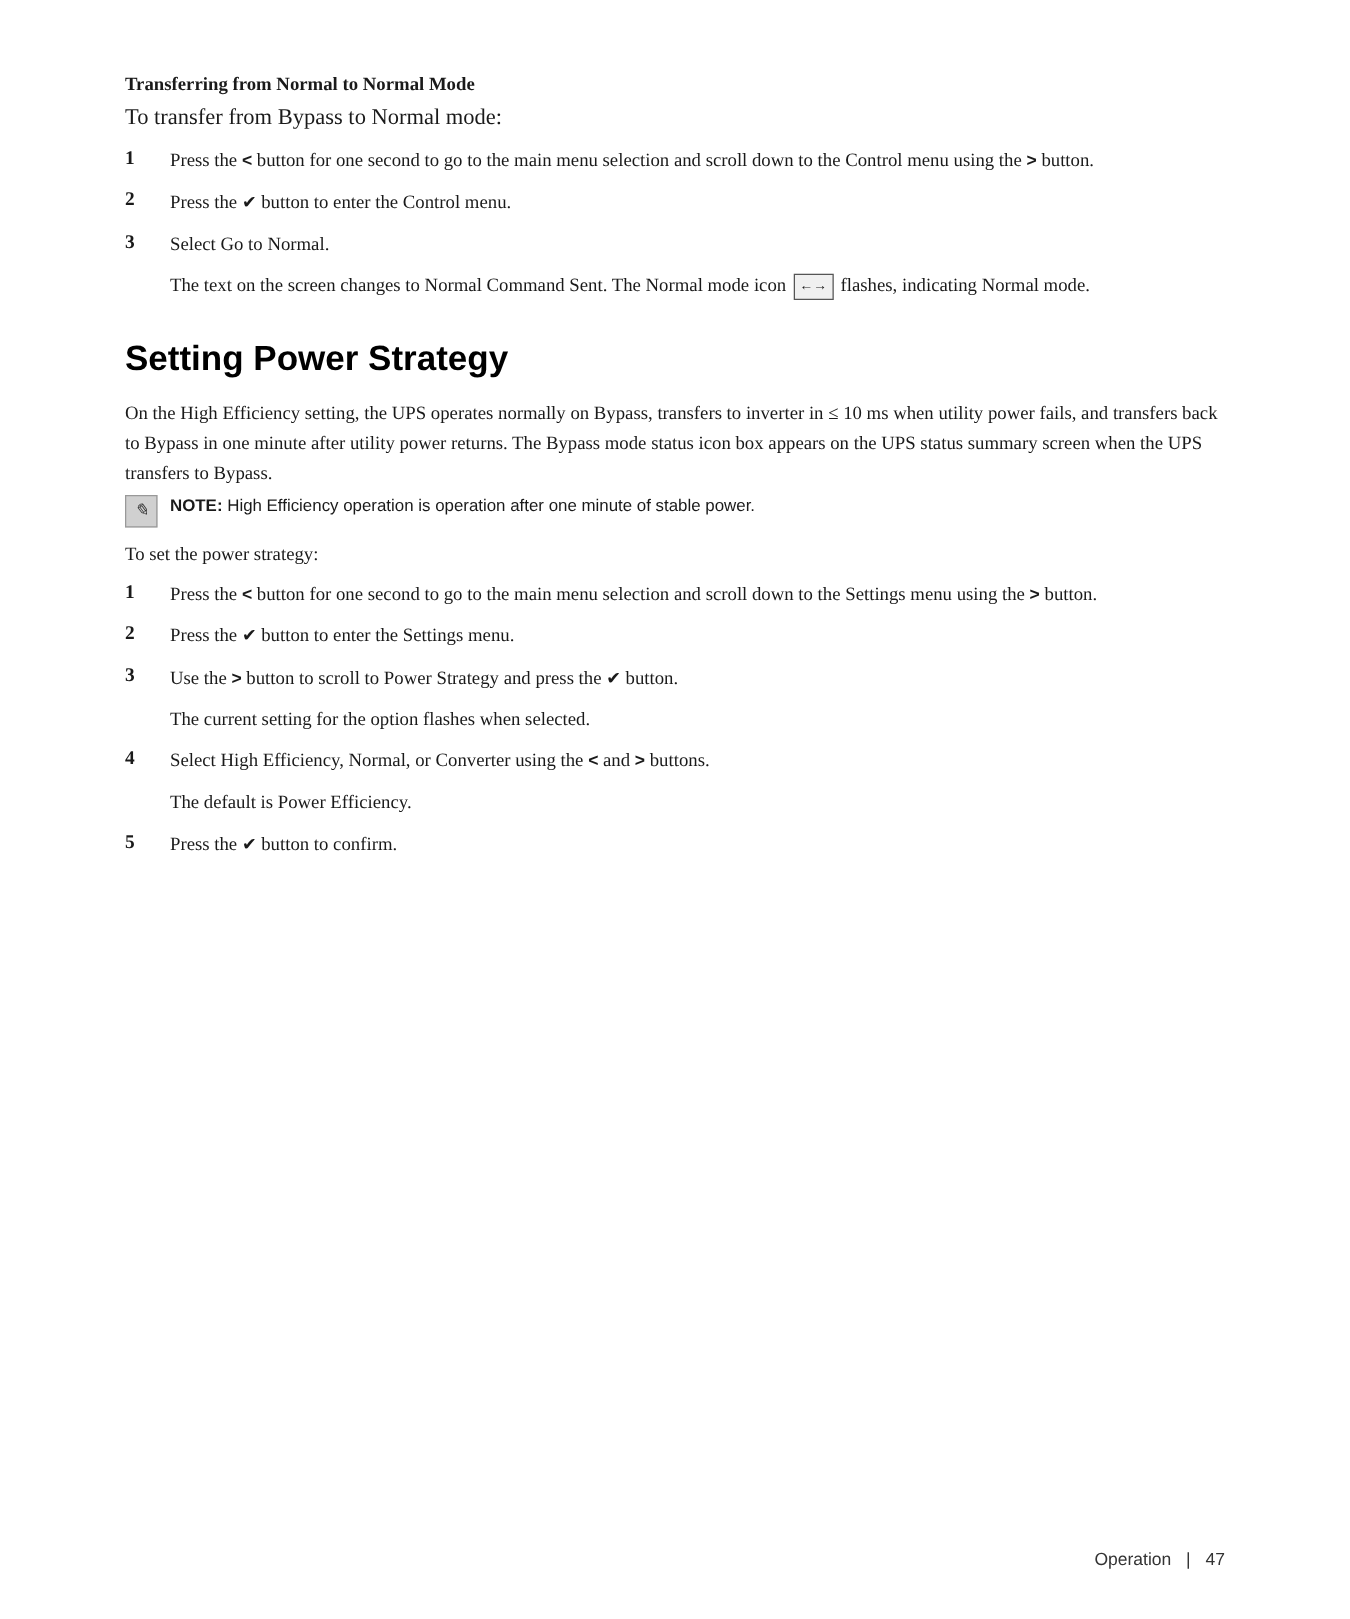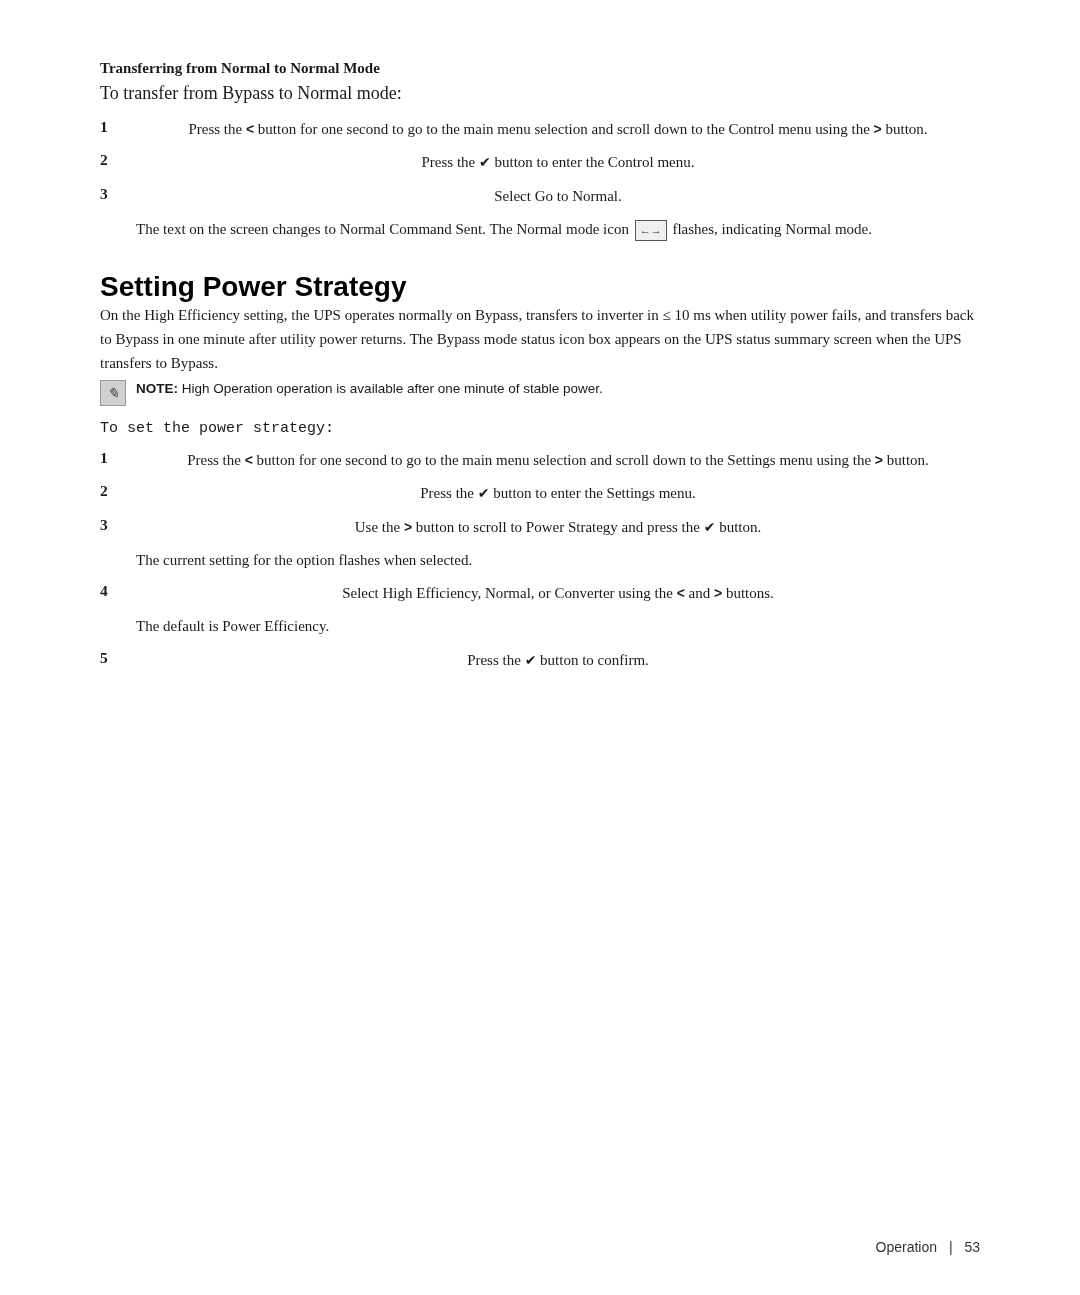--- a/index.html
+++ b/index.html
@@ -39,36 +39,36 @@
     .list-number {
       font-weight: bold;
       font-size: 15.5px;
       min-width: 36px;
       padding-top: 0px;
     }
 
     .list-content {
       flex: 1;
       line-height: 1.55;
-      text-align: center;
     }
 
     .sub-note {
       margin-top: 8px;
       margin-left: 36px;
       font-size: 15px;
       line-height: 1.55;
       margin-bottom: 10px;
     }
 
     .main-heading {
       font-family: Arial, sans-serif;
       font-size: 28px;
       font-weight: bold;
       margin-top: 30px;
+      margin-bottom: 16px;
       color: #000;
       border-bottom: none;
     }
 
     .body-paragraph {
       font-size: 15px;
       line-height: 1.6;
       margin-bottom: 4px;
     }
 
@@ -104,21 +104,20 @@
       line-height: 1.5;
     }
 
     .note-text strong {
       font-weight: bold;
     }
 
     .to-set-text {
       font-size: 15px;
       margin-bottom: 12px;
-      font-family: Liberation Mono, monospace;
     }
 
     .footer {
       position: absolute;
       bottom: 40px;
       right: 100px;
       font-size: 14px;
       color: #333;
       font-family: Arial, sans-serif;
     }
@@ -196,21 +195,21 @@
   <p class="body-paragraph">
     On the High Efficiency setting, the UPS operates normally on Bypass, transfers to inverter in ≤ 10 ms when utility power fails, and transfers back to Bypass in one minute after utility power returns. The Bypass mode status icon box appears on the UPS status summary screen when the UPS transfers to Bypass.
   </p>
 
   <div class="note-box">
     <div class="note-icon">
       <span class="note-icon-inner">✎</span>
     </div>
     <div class="note-text">
       <strong>NOTE:</strong>
-      <span> High Operation operation is available after one minute of stable power.</span>
+      <span> High Efficiency operation is operation after one minute of stable power.</span>
     </div>
   </div>
 
   <p class="to-set-text">To set the power strategy:</p>
 
   <ol class="numbered-list">
     <li>
       <span class="list-number">1</span>
       <span class="list-content">
         Press the <span class="btn-icon">&lt;</span> button for one second to go to the main menu selection and scroll down to the Settings menu using the <span class="btn-icon">&gt;</span> button.
@@ -253,14 +252,14 @@
       <span class="list-content">
         Press the <span class="check-icon">✔</span> button to confirm.
       </span>
     </li>
   </ol>
 </div>
 
 <div class="footer">
   <span>Operation</span>
   <span class="footer-divider">|</span>
-  <span>53</span>
+  <span>47</span>
 </div>
 
 </body></html>

